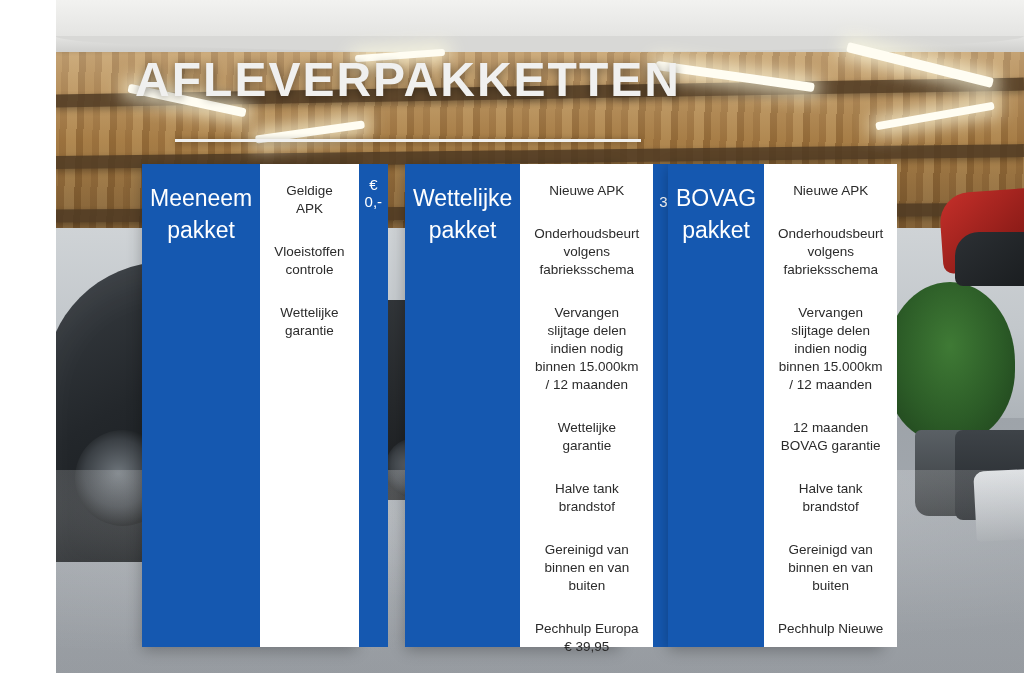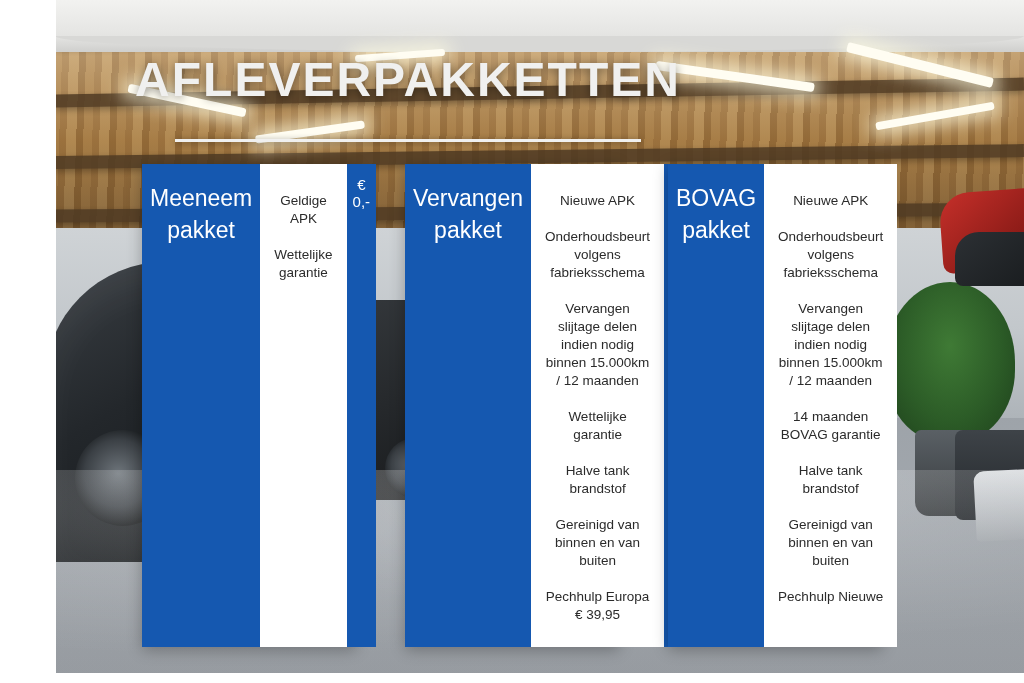--- a/index.html
+++ b/index.html
@@ -235,25 +235,25 @@
     background: #1558b0;
     color: #ffffff;
     text-align: center;
     font-size: 23px;
     line-height: 32px;
     padding: 18px 8px 20px;
     min-height: 99px;
   }
   .card-body {
     background: #ffffff;
-    padding: 28px 14px 16px;
+    padding: 18px 14px 16px;
     flex: 1 1 auto;
     display: flex;
     flex-direction: column;
-    gap: 18px;
+    gap: 25px;
     align-items: center;
   }
   .card-body .feat {
     font-size: 13.5px;
     line-height: 18px;
     color: #2b2b2b;
     text-align: center;
     width: 100%;
   }
   .card-foot {
@@ -325,29 +325,30 @@
 
   <div class="cards">
 
     <div class="card c1">
       <div class="card-head">
         <div>Meeneem</div>
         <div>pakket</div>
       </div>
       <div class="card-body">
         <div class="feat">Geldige APK</div>
+        <div class="feat">Vloeistoffen controle</div>
         <div class="feat">Wettelijke garantie</div>
         <div class="spacer"></div>
       </div>
       <div class="card-foot">€ 0,-</div>
     </div>
 
     <div class="card c2">
       <div class="card-head">
-        <div>Vervangen</div>
+        <div>Wettelijke</div>
         <div>pakket</div>
       </div>
       <div class="card-body">
         <div class="feat">Nieuwe APK</div>
         <div class="feat">Onderhoudsbeurt volgens fabrieksschema</div>
         <div class="feat">Vervangen slijtage delen indien nodig binnen 15.000km / 12 maanden</div>
         <div class="feat">Wettelijke garantie</div>
         <div class="feat">Halve tank brandstof</div>
         <div class="feat">Gereinigd van binnen en van buiten</div>
         <div class="feat">Pechhulp Europa € 39,95</div>
@@ -357,21 +358,21 @@
 
     <div class="card c3">
       <div class="card-head">
         <div>BOVAG</div>
         <div>pakket</div>
       </div>
       <div class="card-body">
         <div class="feat">Nieuwe APK</div>
         <div class="feat">Onderhoudsbeurt volgens fabrieksschema</div>
         <div class="feat">Vervangen slijtage delen indien nodig binnen 15.000km / 12 maanden</div>
-        <div class="feat">14 maanden BOVAG garantie</div>
+        <div class="feat">12 maanden BOVAG garantie</div>
         <div class="feat">Halve tank brandstof</div>
         <div class="feat">Gereinigd van binnen en van buiten</div>
         <div class="feat">Pechhulp Nieuwe</div>
       </div>
     </div>
 
   </div>
 </div>
 
 </body></html>

